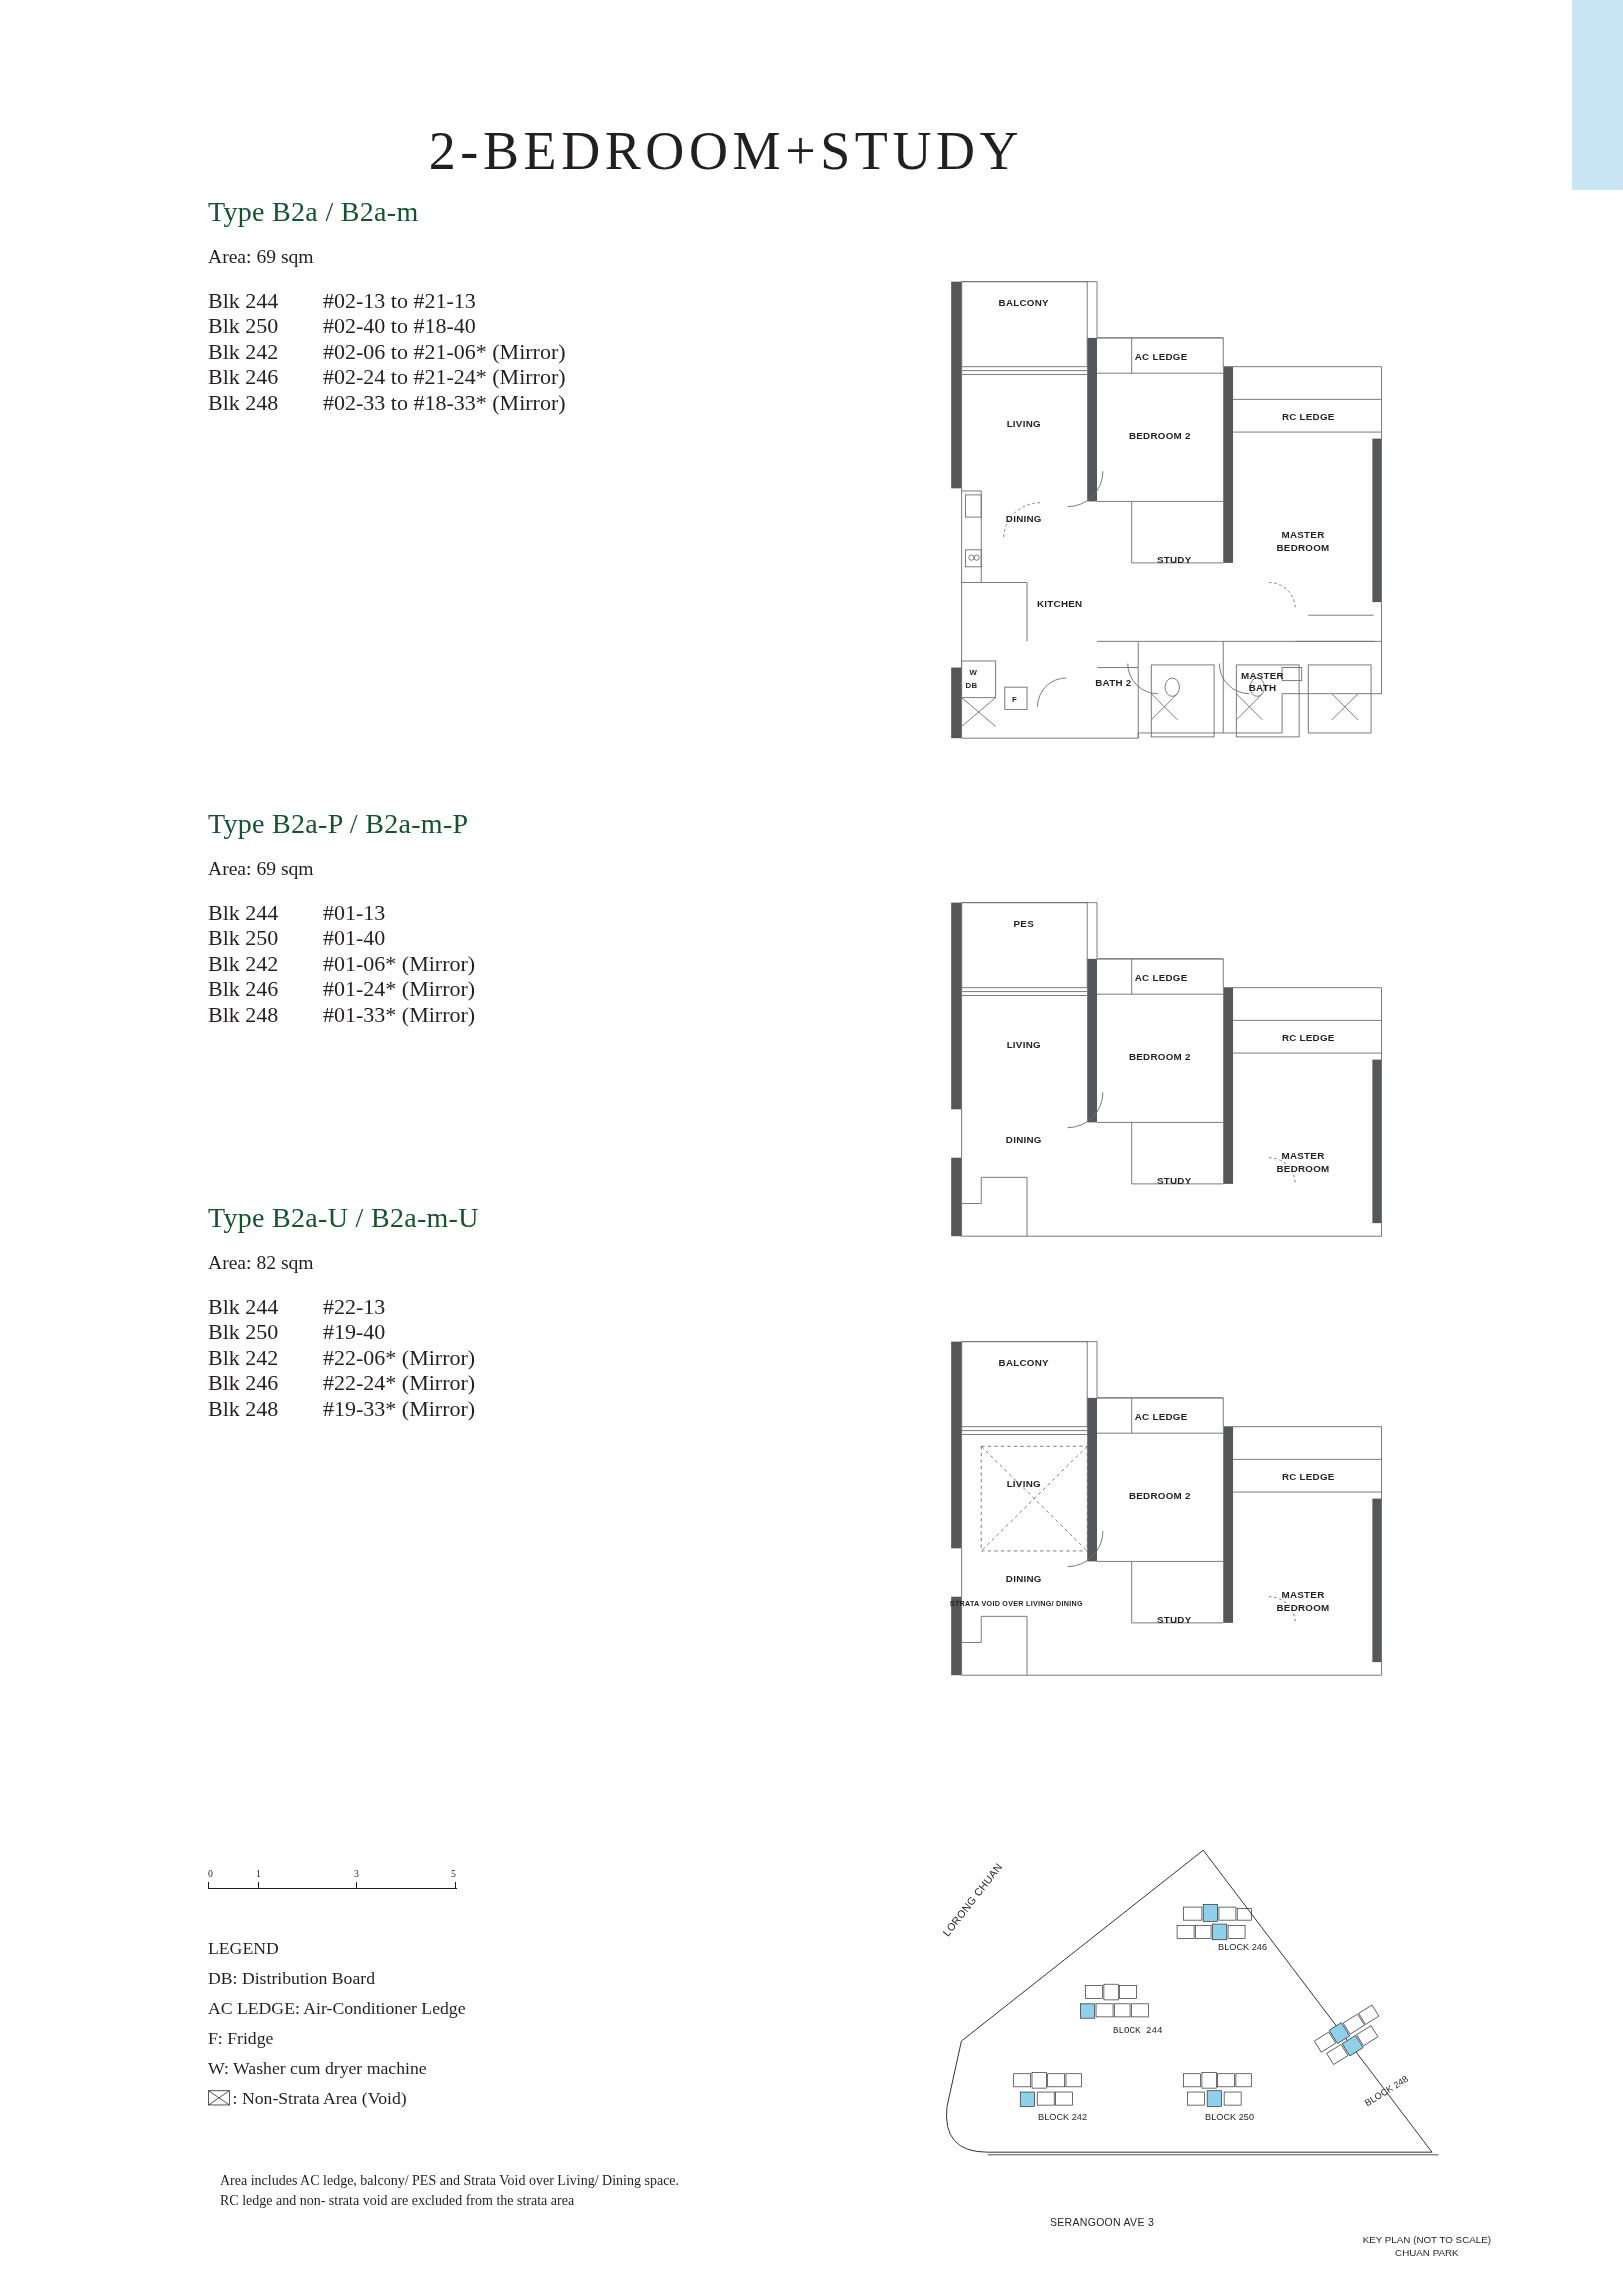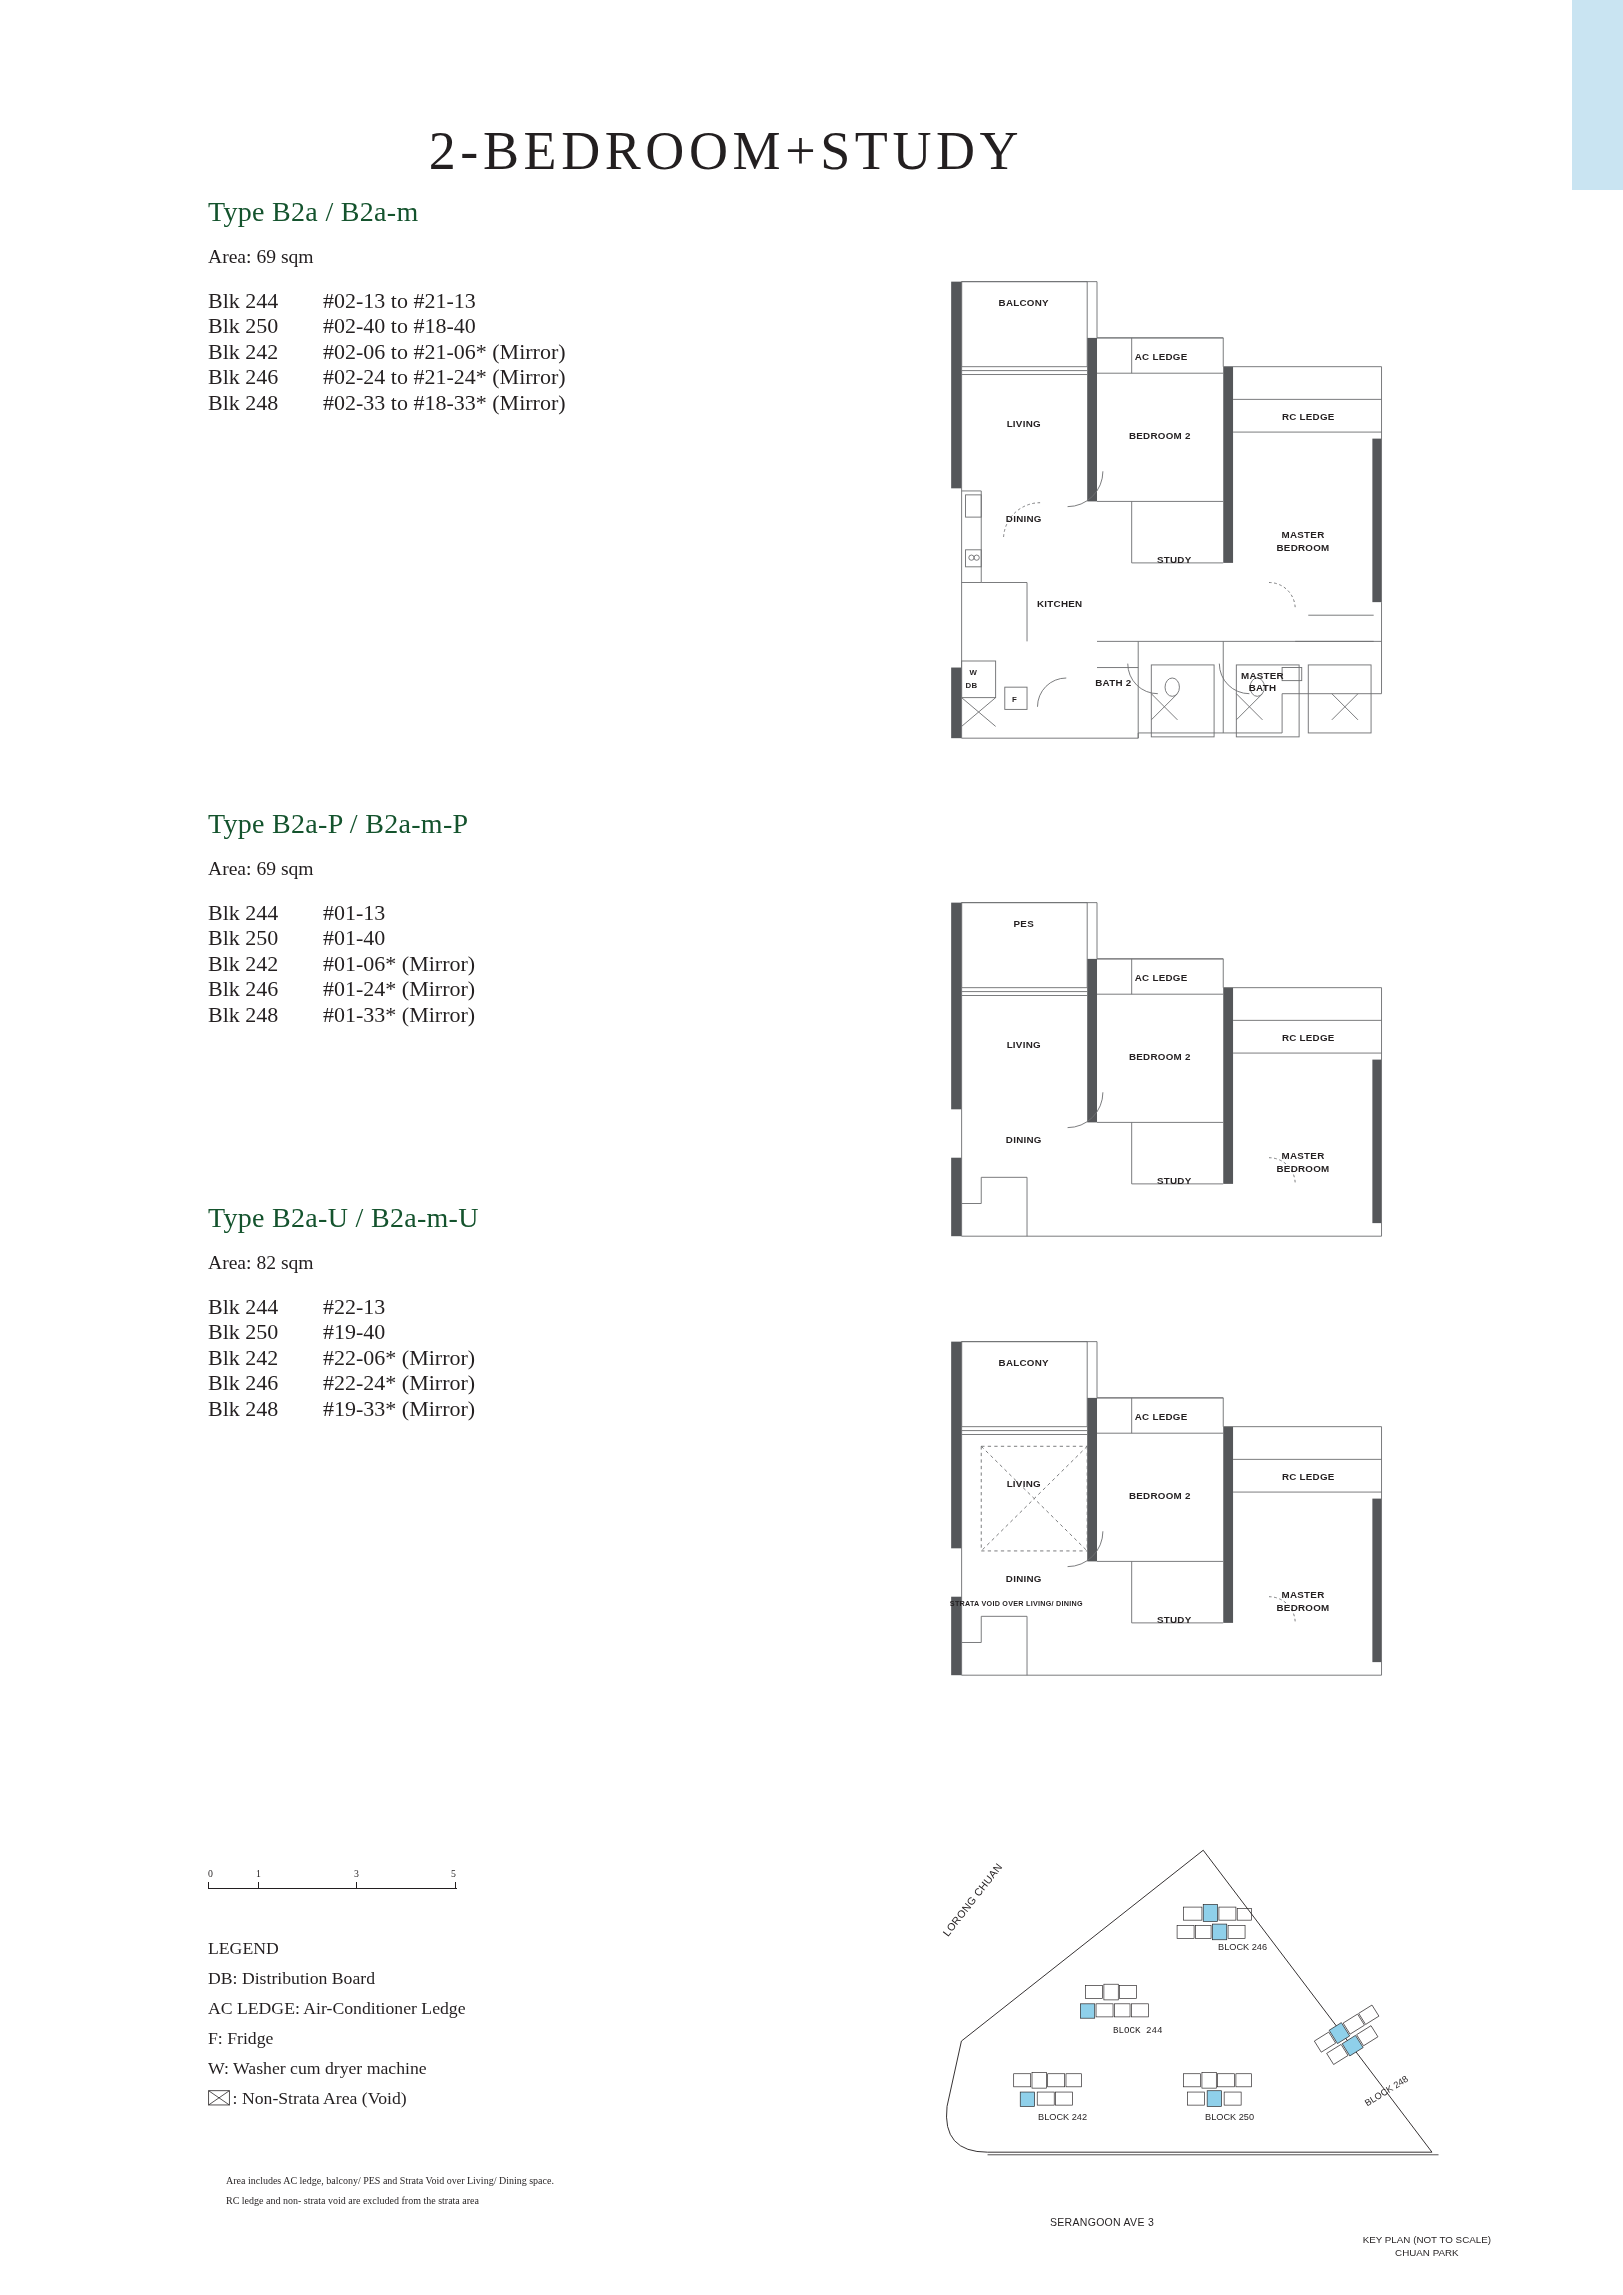--- a/index.html
+++ b/index.html
@@ -133,25 +133,25 @@
     display: inline-block;
     width: 22px;
     height: 15.7px;
     margin-right: 2.6px;
     position: relative;
   }
   .void-icon svg { position: absolute; top: 0; left: 0; }
 
   .footnote {
     position: absolute;
-    left: 226px;
+    left: 220px;
     top: 2171px;
     width: 720px;
     font-family: "Liberation Serif", serif;
-    font-size: 10px;
+    font-size: 14px;
     line-height: 19.6px;
     color: #231f20;
   }
 
   
   .keyplan {
     position: absolute;
     left: 922px;
     top: 1845px;
     width: 569px;

